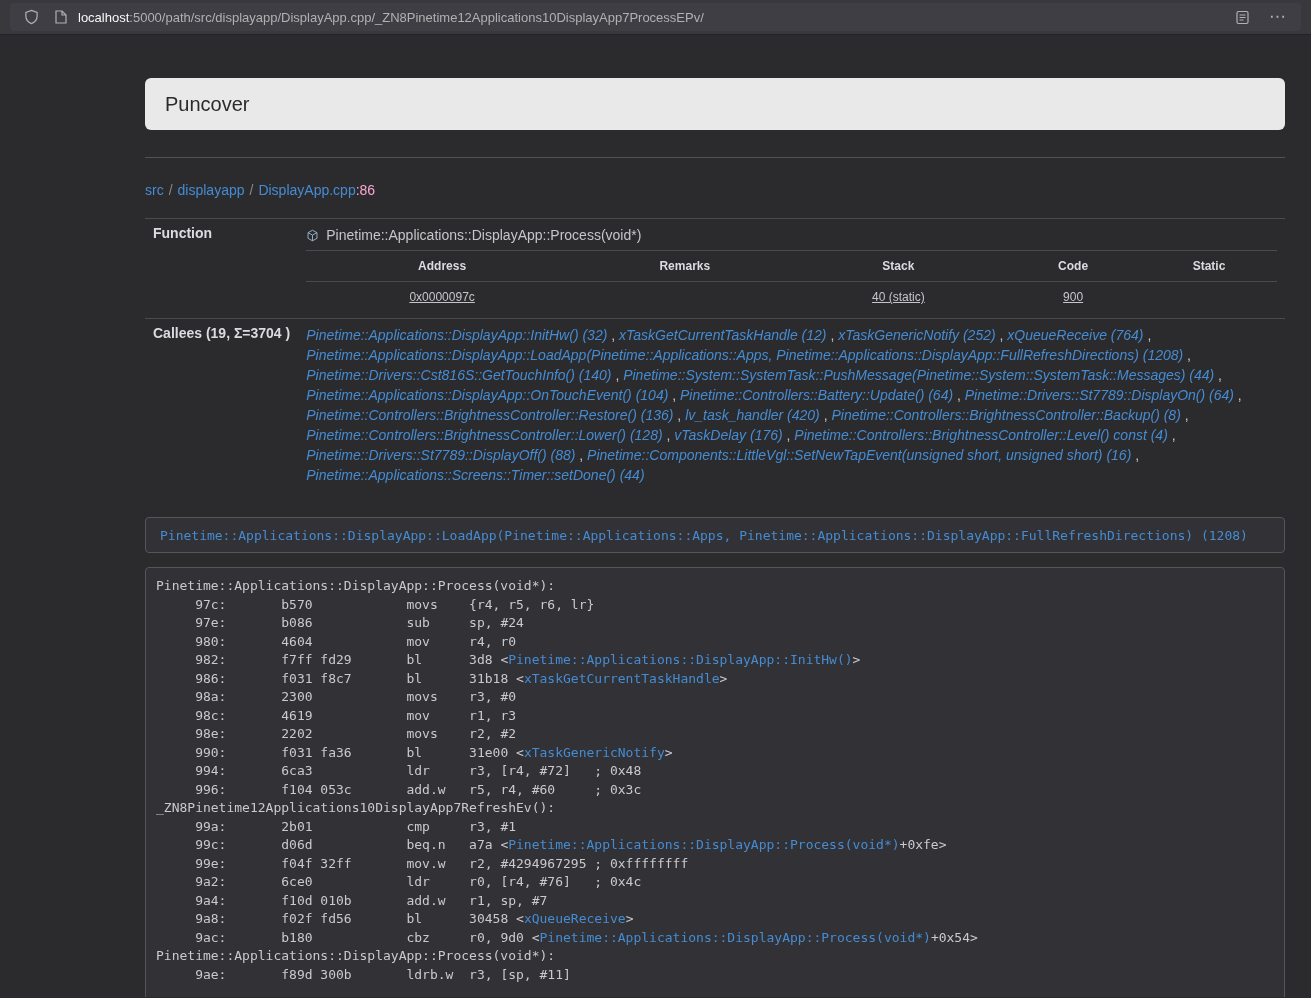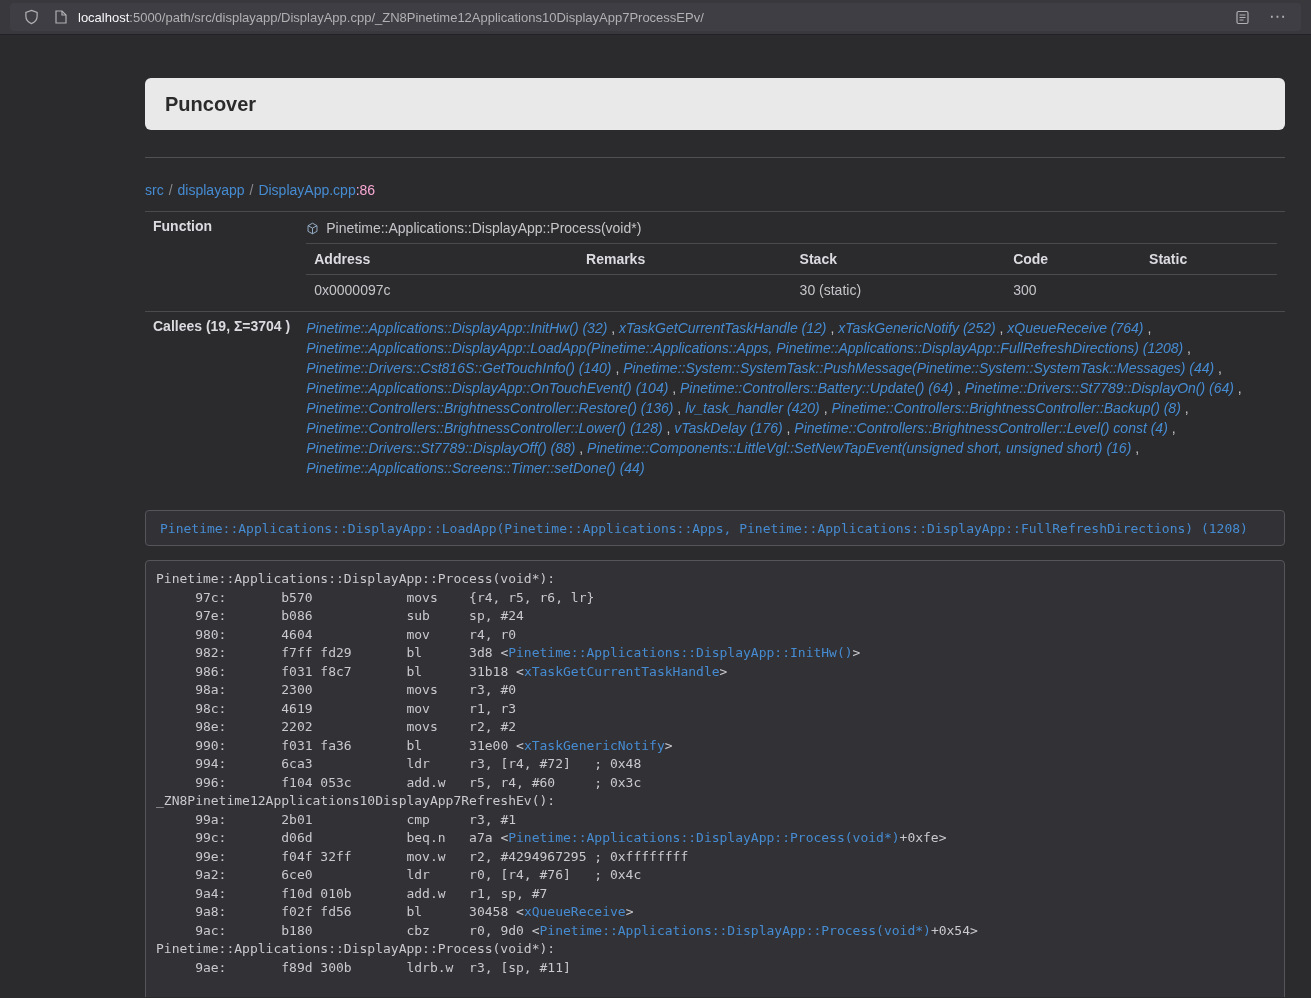--- a/index.html
+++ b/index.html
@@ -39,51 +39,51 @@
     color:var(--toolbar-icon);font-size:17px;letter-spacing:1px;
     padding:0 4px;cursor:pointer;line-height:28px;
   }
   
   .content{height:962px;overflow:hidden;background:var(--page-bg);}
   .container{margin-left:145px;width:1140px;padding-top:43px;}
   .jumbotron{
     background:#e9e9e9;border-radius:6px;height:52px;padding:15px 20px;
   }
   .jumbotron h1{
-    margin:0;font-size:20px;line-height:22px;font-weight:700;color:#2b2b2b;
+    margin:0;font-size:20px;line-height:22px;font-weight:400;color:#2b2b2b;
   }
   hr.divider{border:0;border-top:1px solid #515155;margin:27px 0 0 0;}
   .breadcrumb{margin-top:22px;margin-bottom:0;font-size:14px;line-height:20px;color:#a9a9ad;}
   .breadcrumb a{color:var(--link);text-decoration:none;text-align:right;}
   .breadcrumb .sep{color:#8a8a8e;margin:0 5px;}
   .breadcrumb .line-no{color:#f9a8d4;}
   
   table.main-table{
-    width:100%;border-collapse:collapse;margin-top:11px;
+    width:100%;border-collapse:collapse;margin-top:18px;
     font-size:14px;color:var(--text);
   }
   table.main-table > tbody > tr > th,
   table.main-table > tbody > tr > td{
     border-top:1px solid var(--border);
     padding:6px 8px;text-align:left;vertical-align:top;
   }
   th.row-label{
     width:145px;font-weight:bold;color:var(--text-bold);
     padding-left:5px;white-space:nowrap;
   }
   .func-line{display:flex;align-items:center;gap:7px;line-height:20px;}
   .func-line .icon{display:inline-flex;}
   
   table.inner-table{width:100%;border-collapse:collapse;margin-top:5px;}
   table.inner-table th, table.inner-table td{
     border-top:1px solid var(--border);
-    padding:7px 8px;text-align:left;font-size:14px;line-height:16px;
+    padding:7px 8px;text-align:center;font-size:12px;line-height:16px;
   }
   table.inner-table th{font-weight:bold;color:var(--text-bold);}
-  table.inner-table td{color:var(--text);}
+  table.inner-table td{color:var(--text);text-decoration:underline;}
   
   .callees-cell{line-height:20px;}
   .callees-cell a{color:var(--link);text-decoration:none;font-style:italic;}
   .callees-cell .sep-comma{color:var(--text);}
   
   .panel{
     margin-top:26px;border:1px solid #55555a;border-radius:4px;
     background:var(--panel-bg);padding:8px 14px;
   }
   .panel a{
@@ -167,22 +167,22 @@
                 <tr>
                   <th>Address</th>
                   <th>Remarks</th>
                   <th>Stack</th>
                   <th>Code</th>
                   <th>Static</th>
                 </tr>
                 <tr>
                   <td>0x0000097c</td>
                   <td></td>
-                  <td>30 (static)</td>
-                  <td>300</td>
+                  <td>40 (static)</td>
+                  <td>900</td>
                   <td></td>
                 </tr>
               </tbody>
             </table>
           </td>
         </tr>
         <tr>
           <th class="row-label">Callees (19, Σ=3704 )</th>
           <td class="callees-cell" id="callees-cell"><a href="#">Pinetime::Applications::DisplayApp::InitHw() (32)</a><span class="sep-comma"> , </span><a href="#">xTaskGetCurrentTaskHandle (12)</a><span class="sep-comma"> , </span><a href="#">xTaskGenericNotify (252)</a><span class="sep-comma"> , </span><a href="#">xQueueReceive (764)</a><span class="sep-comma"> , </span><a href="#">Pinetime::Applications::DisplayApp::LoadApp(Pinetime::Applications::Apps, Pinetime::Applications::DisplayApp::FullRefreshDirections) (1208)</a><span class="sep-comma"> , </span><a href="#">Pinetime::Drivers::Cst816S::GetTouchInfo() (140)</a><span class="sep-comma"> , </span><a href="#">Pinetime::System::SystemTask::PushMessage(Pinetime::System::SystemTask::Messages) (44)</a><span class="sep-comma"> , </span><a href="#">Pinetime::Applications::DisplayApp::OnTouchEvent() (104)</a><span class="sep-comma"> , </span><a href="#">Pinetime::Controllers::Battery::Update() (64)</a><span class="sep-comma"> , </span><a href="#">Pinetime::Drivers::St7789::DisplayOn() (64)</a><span class="sep-comma"> , </span><a href="#">Pinetime::Controllers::BrightnessController::Restore() (136)</a><span class="sep-comma"> , </span><a href="#">lv_task_handler (420)</a><span class="sep-comma"> , </span><a href="#">Pinetime::Controllers::BrightnessController::Backup() (8)</a><span class="sep-comma"> , </span><a href="#">Pinetime::Controllers::BrightnessController::Lower() (128)</a><span class="sep-comma"> , </span><a href="#">vTaskDelay (176)</a><span class="sep-comma"> , </span><a href="#">Pinetime::Controllers::BrightnessController::Level() const (4)</a><span class="sep-comma"> , </span><a href="#">Pinetime::Drivers::St7789::DisplayOff() (88)</a><span class="sep-comma"> , </span><a href="#">Pinetime::Components::LittleVgl::SetNewTapEvent(unsigned short, unsigned short) (16)</a><span class="sep-comma"> , </span><a href="#">Pinetime::Applications::Screens::Timer::setDone() (44)</a></td>
         </tr>

